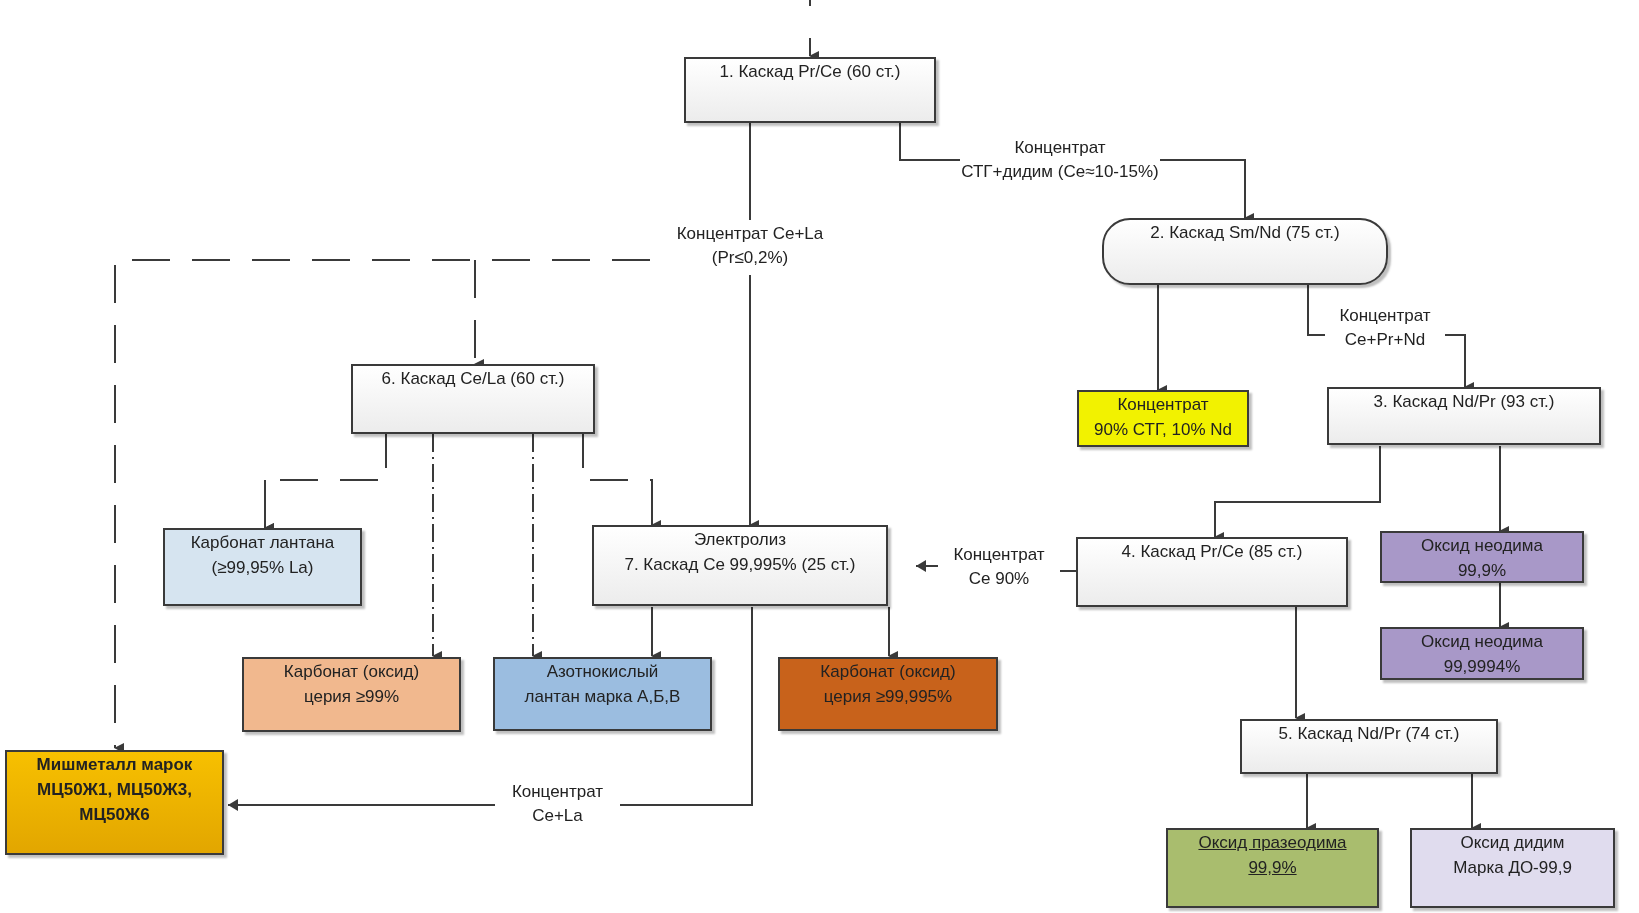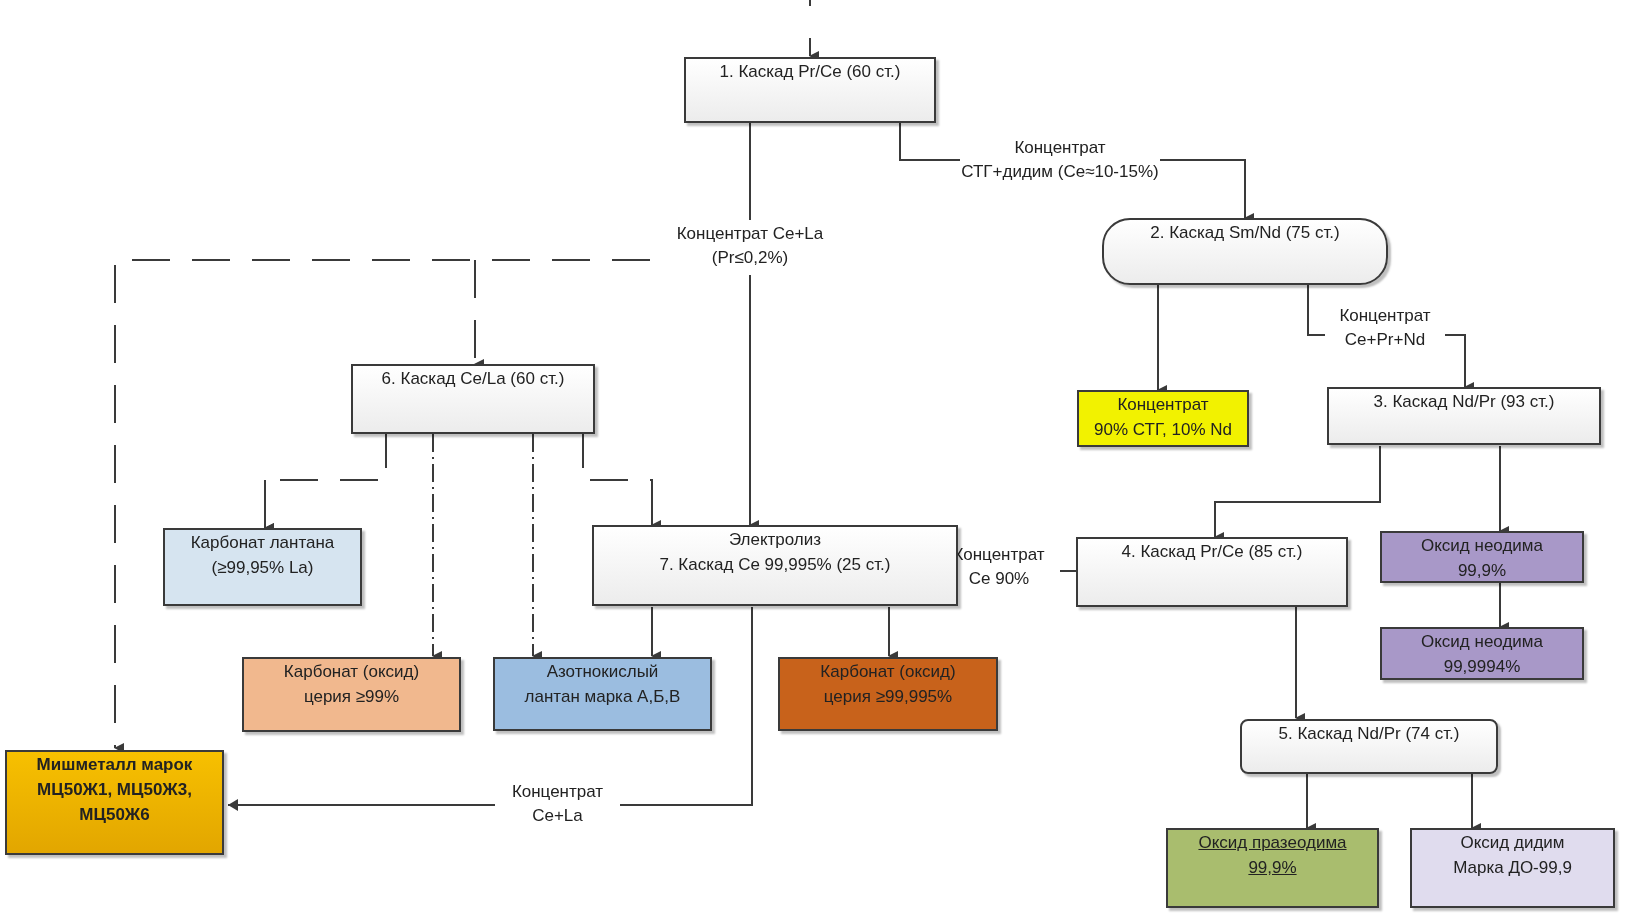--- a/index.html
+++ b/index.html
@@ -97,27 +97,27 @@
 </div>
 <div class="box proc" style="left:1102px;top:218px;width:286px;height:67px;border-radius:28px;">
   <span>2. Каскад Sm/Nd (75 ст.)</span>
 </div>
 <div class="box proc" style="left:1327px;top:387px;width:274px;height:58px;">
   <span>3. Каскад Nd/Pr (93 ст.)</span>
 </div>
 <div class="box proc" style="left:1076px;top:537px;width:272px;height:70px;">
   <span>4. Каскад Pr/Ce (85 ст.)</span>
 </div>
-<div class="box proc" style="left:1240px;top:719px;width:258px;height:55px;border-radius:8px;">
+<div class="box proc" style="left:1240px;top:719px;width:258px;height:55px;">
   <span>5. Каскад Nd/Pr (74 ст.)</span>
 </div>
 <div class="box proc" style="left:351px;top:364px;width:244px;height:70px;">
   <span>6. Каскад Ce/La (60 ст.)</span>
 </div>
-<div class="box proc" style="left:592px;top:525px;width:366px;height:81px;">
+<div class="box proc" style="left:592px;top:525px;width:296px;height:81px;">
   <span>Электролиз</span>
   <span>7. Каскад Ce 99,995% (25 ст.)</span>
 </div>
 
 <div class="box" style="left:1077px;top:390px;width:172px;height:57px;background:#f2f200;">
   <span>Концентрат</span>
   <span>90% СТГ, 10% Nd</span>
 </div>
 <div class="box" style="left:163px;top:528px;width:199px;height:78px;background:#d6e4f0;">
   <span>Карбонат лантана</span>

